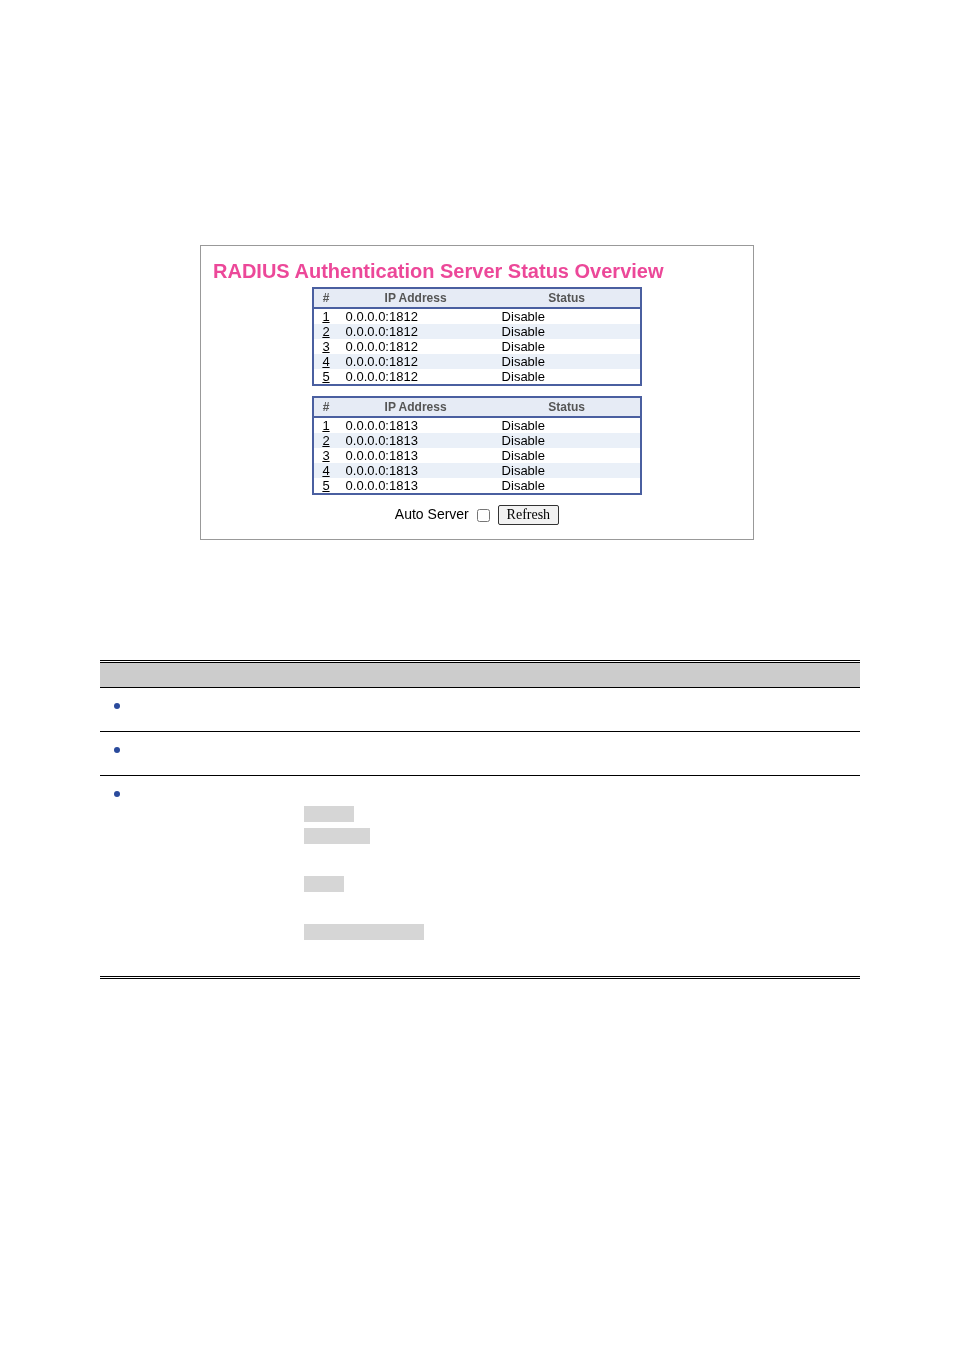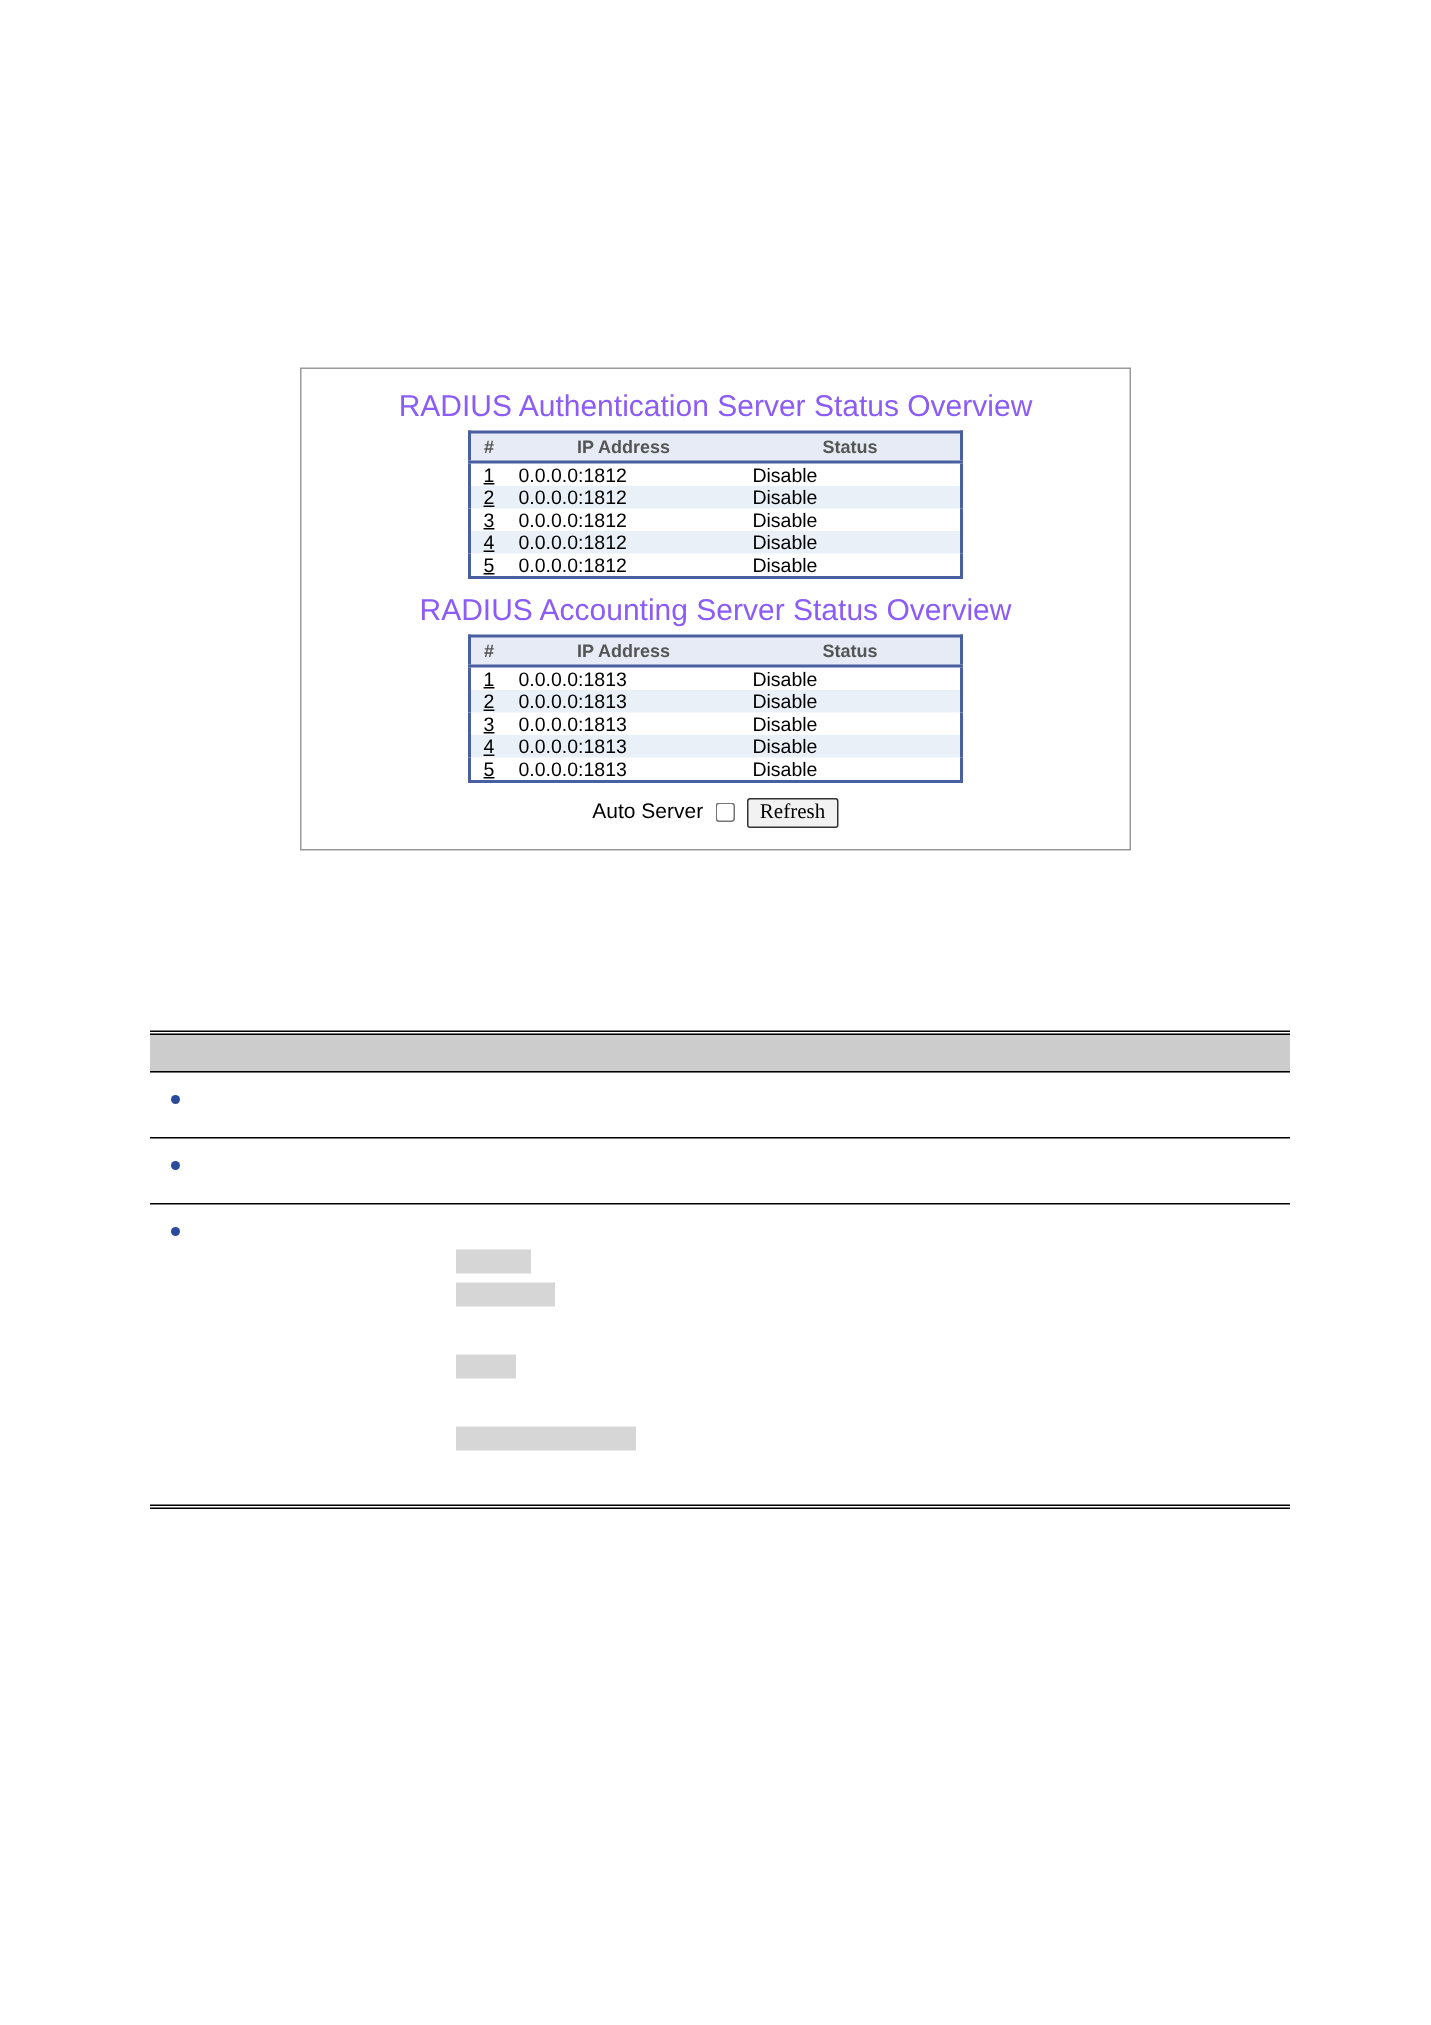--- a/index.html
+++ b/index.html
@@ -9,25 +9,25 @@
     font-family: Arial, sans-serif;
     width: 954px;
   }
   .figure-box {
     border: 1px solid #999;
     margin: 245px 200px 0 200px;
     padding: 8px 12px 14px 12px;
     background: #fff;
   }
   .blue-heading {
-    color: #8b5cf6;
-    font-weight: normal;
+    color: #ec4899;
+    font-weight: bold;
     font-size: 20px;
     margin: 6px 0 2px 0;
-    text-align: center;
+    text-align: left;
   }
   .status-table {
     margin: 4px auto 10px auto;
     border: 2px solid #4a5fa0;
     border-collapse: collapse;
     font-size: 13px;
   }
   .status-table th {
     background: #e6ebf5;
     color: #555;
@@ -137,21 +137,20 @@
           <td>Disable</td>
         </tr>
       <tr>
           <td><a class="num-link">5</a></td>
           <td>0.0.0.0:1812</td>
           <td>Disable</td>
         </tr>
     </tbody>
   </table>
 
-  <div class="blue-heading">RADIUS Accounting Server Status Overview</div>
 
   <table class="status-table">
     <thead>
       <tr>
         <th>#</th>
         <th style="width:140px;">IP Address</th>
         <th style="width:130px;">Status</th>
       </tr>
     </thead>
     <tbody>

